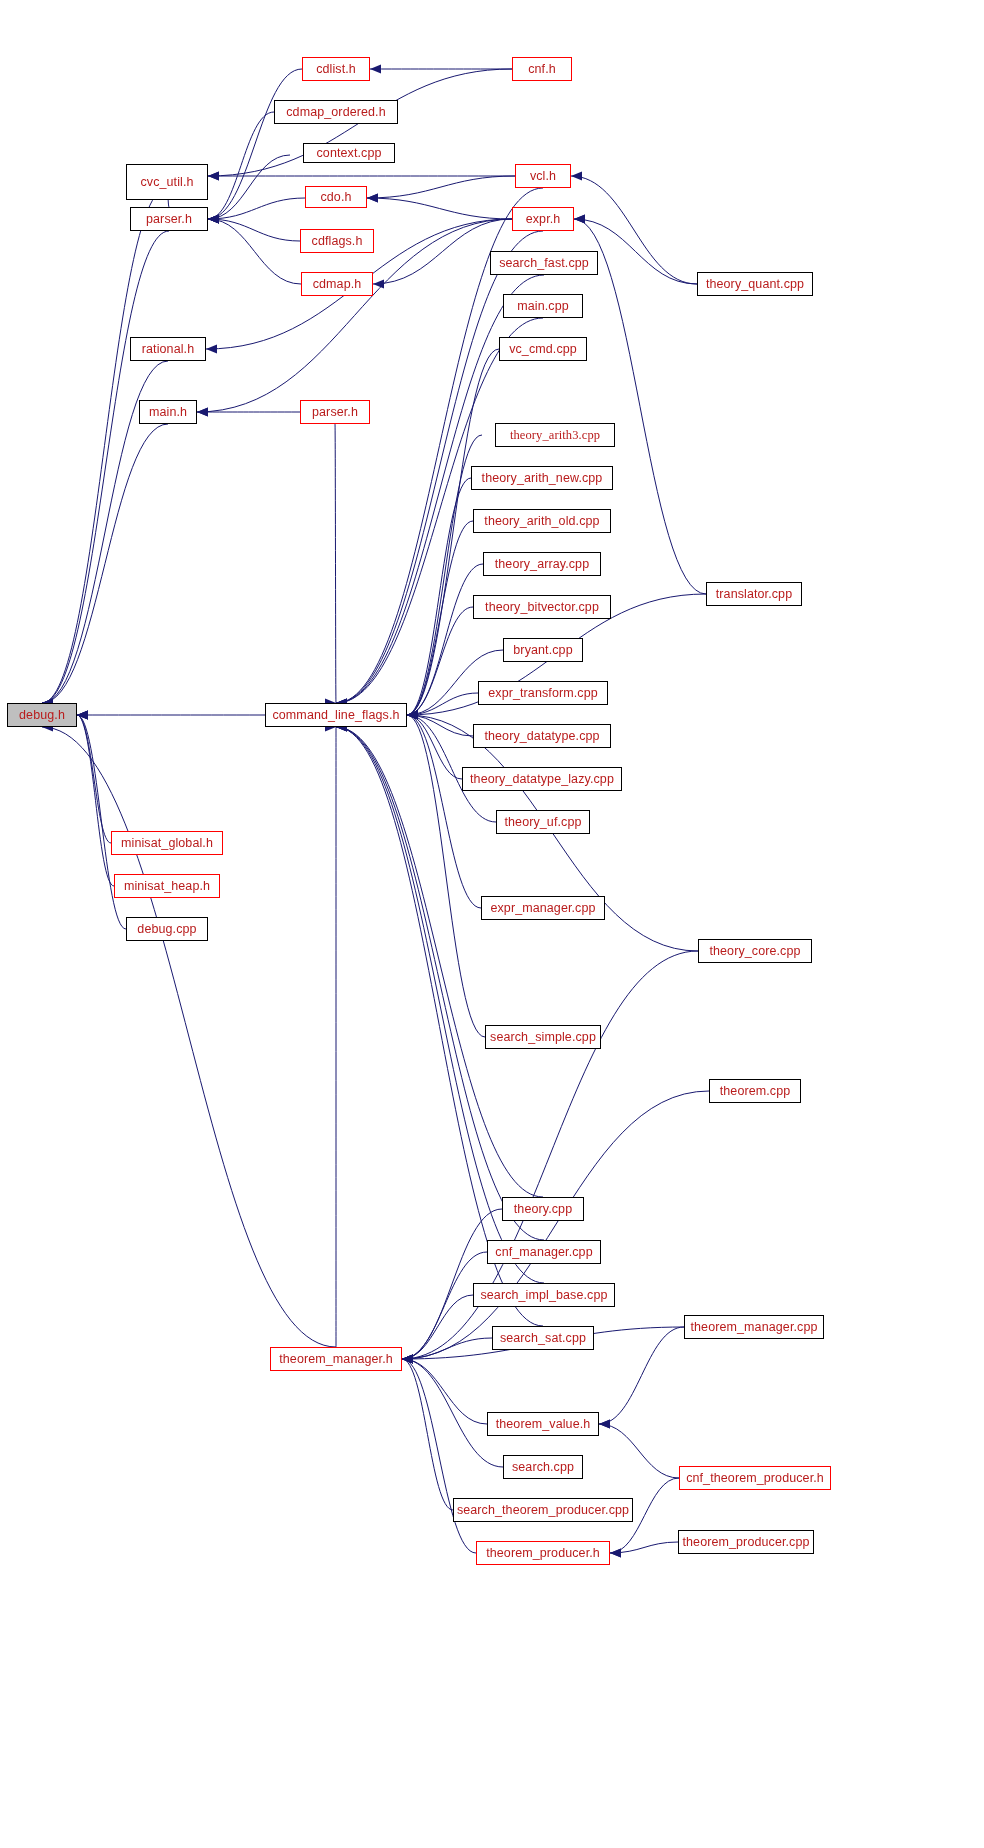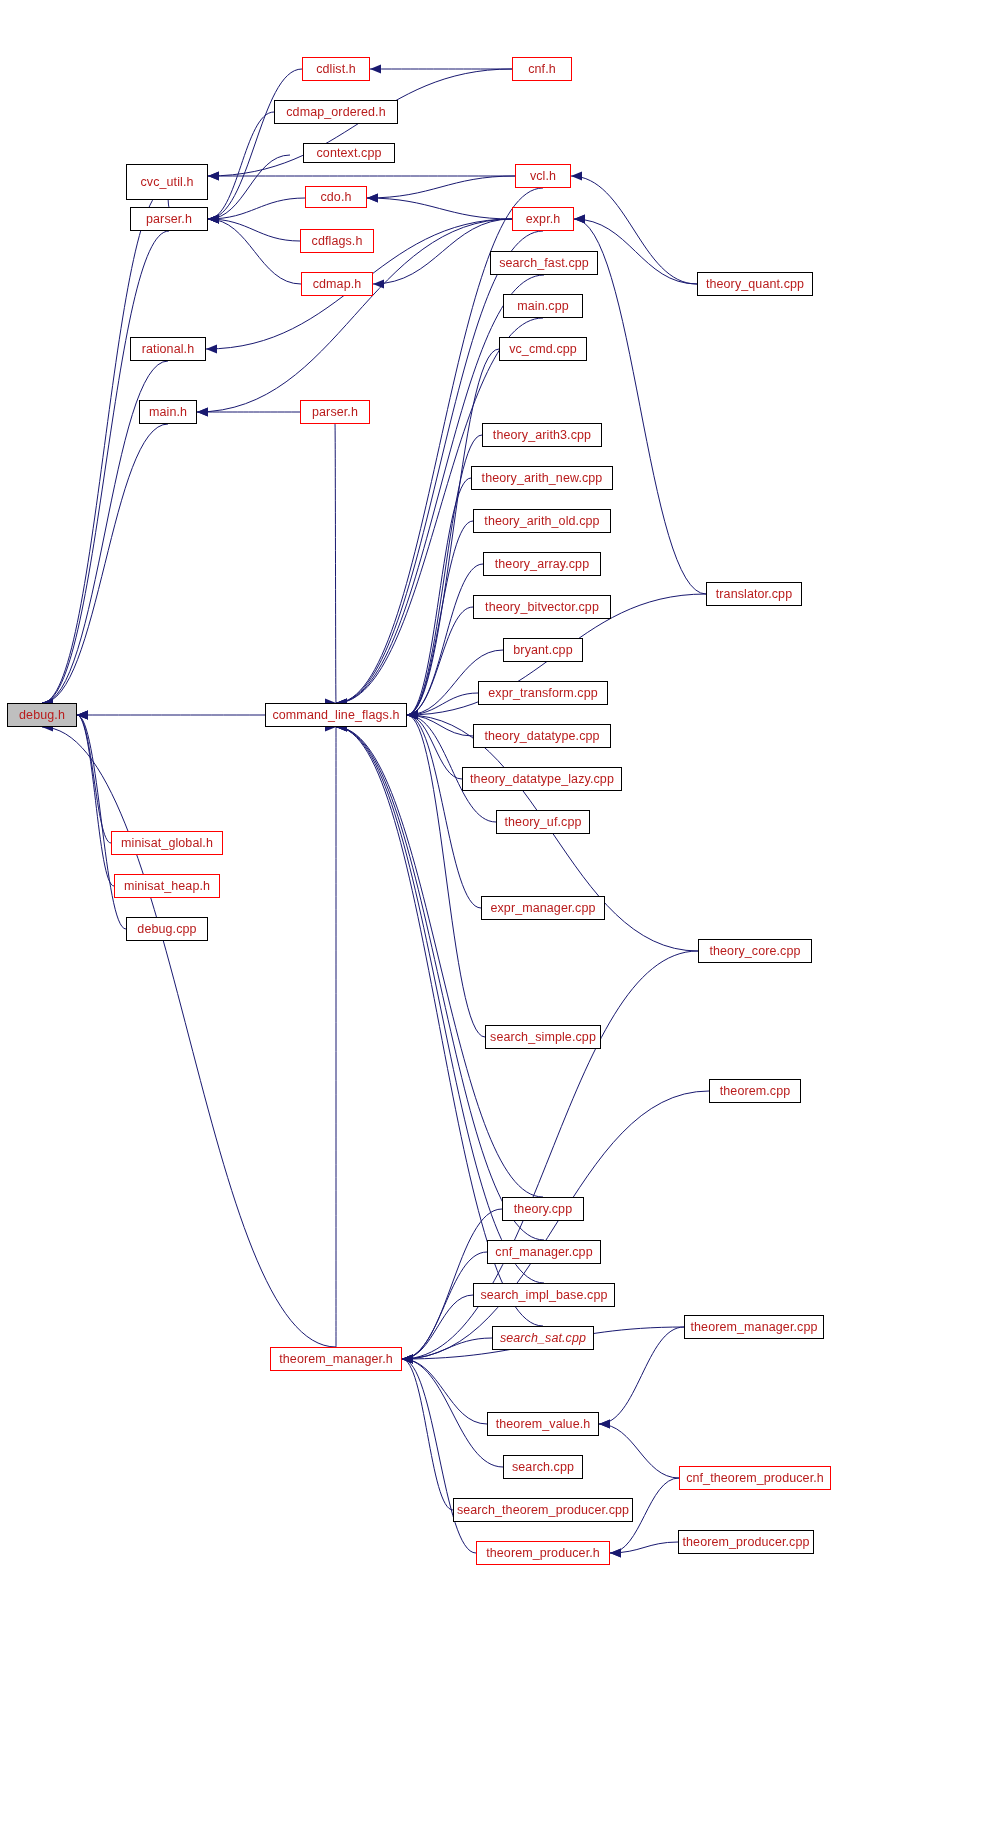--- a/index.html
+++ b/index.html
@@ -236,21 +236,21 @@
       </div>
       <div class="node" style="left: 130px; top: 337px; width: 76px; height: 24px;">
         <span class="lbl">rational.h</span>
       </div>
       <div class="node" style="left: 139px; top: 400px; width: 58px; height: 24px;">
         <span class="lbl">main.h</span>
       </div>
       <div class="node red" style="left: 300px; top: 400px; width: 70px; height: 24px;">
         <span class="lbl">parser.h</span>
       </div>
-      <div class="node" style="left: 482px; top: 423px; width: 120px; height: 24px;">
+      <div class="node" style="left: 495px; top: 423px; width: 120px; height: 24px; font-family: Liberation Serif, serif;">
         <span class="lbl">theory_arith3.cpp</span>
       </div>
       <div class="node" style="left: 471px; top: 466px; width: 142px; height: 24px;">
         <span class="lbl">theory_arith_new.cpp</span>
       </div>
       <div class="node" style="left: 473px; top: 509px; width: 138px; height: 24px;">
         <span class="lbl">theory_arith_old.cpp</span>
       </div>
       <div class="node" style="left: 483px; top: 552px; width: 118px; height: 24px;">
         <span class="lbl">theory_array.cpp</span>
@@ -308,21 +308,21 @@
       </div>
       <div class="node" style="left: 487px; top: 1240px; width: 114px; height: 24px;">
         <span class="lbl">cnf_manager.cpp</span>
       </div>
       <div class="node" style="left: 473px; top: 1283px; width: 142px; height: 24px;">
         <span class="lbl">search_impl_base.cpp</span>
       </div>
       <div class="node" style="left: 684px; top: 1315px; width: 140px; height: 24px;">
         <span class="lbl">theorem_manager.cpp</span>
       </div>
-      <div class="node" style="left: 492px; top: 1326px; width: 102px; height: 24px; font-style: italic;">
+      <div class="node" style="left: 492px; top: 1326px; width: 102px; height: 24px;">
         <span class="lbl">search_sat.cpp</span>
       </div>
       <div class="node red" style="left: 270px; top: 1347px; width: 132px; height: 24px;">
         <span class="lbl">theorem_manager.h</span>
       </div>
       <div class="node" style="left: 487px; top: 1412px; width: 112px; height: 24px;">
         <span class="lbl">theorem_value.h</span>
       </div>
       <div class="node" style="left: 503px; top: 1455px; width: 80px; height: 24px;">
         <span class="lbl">search.cpp</span>

